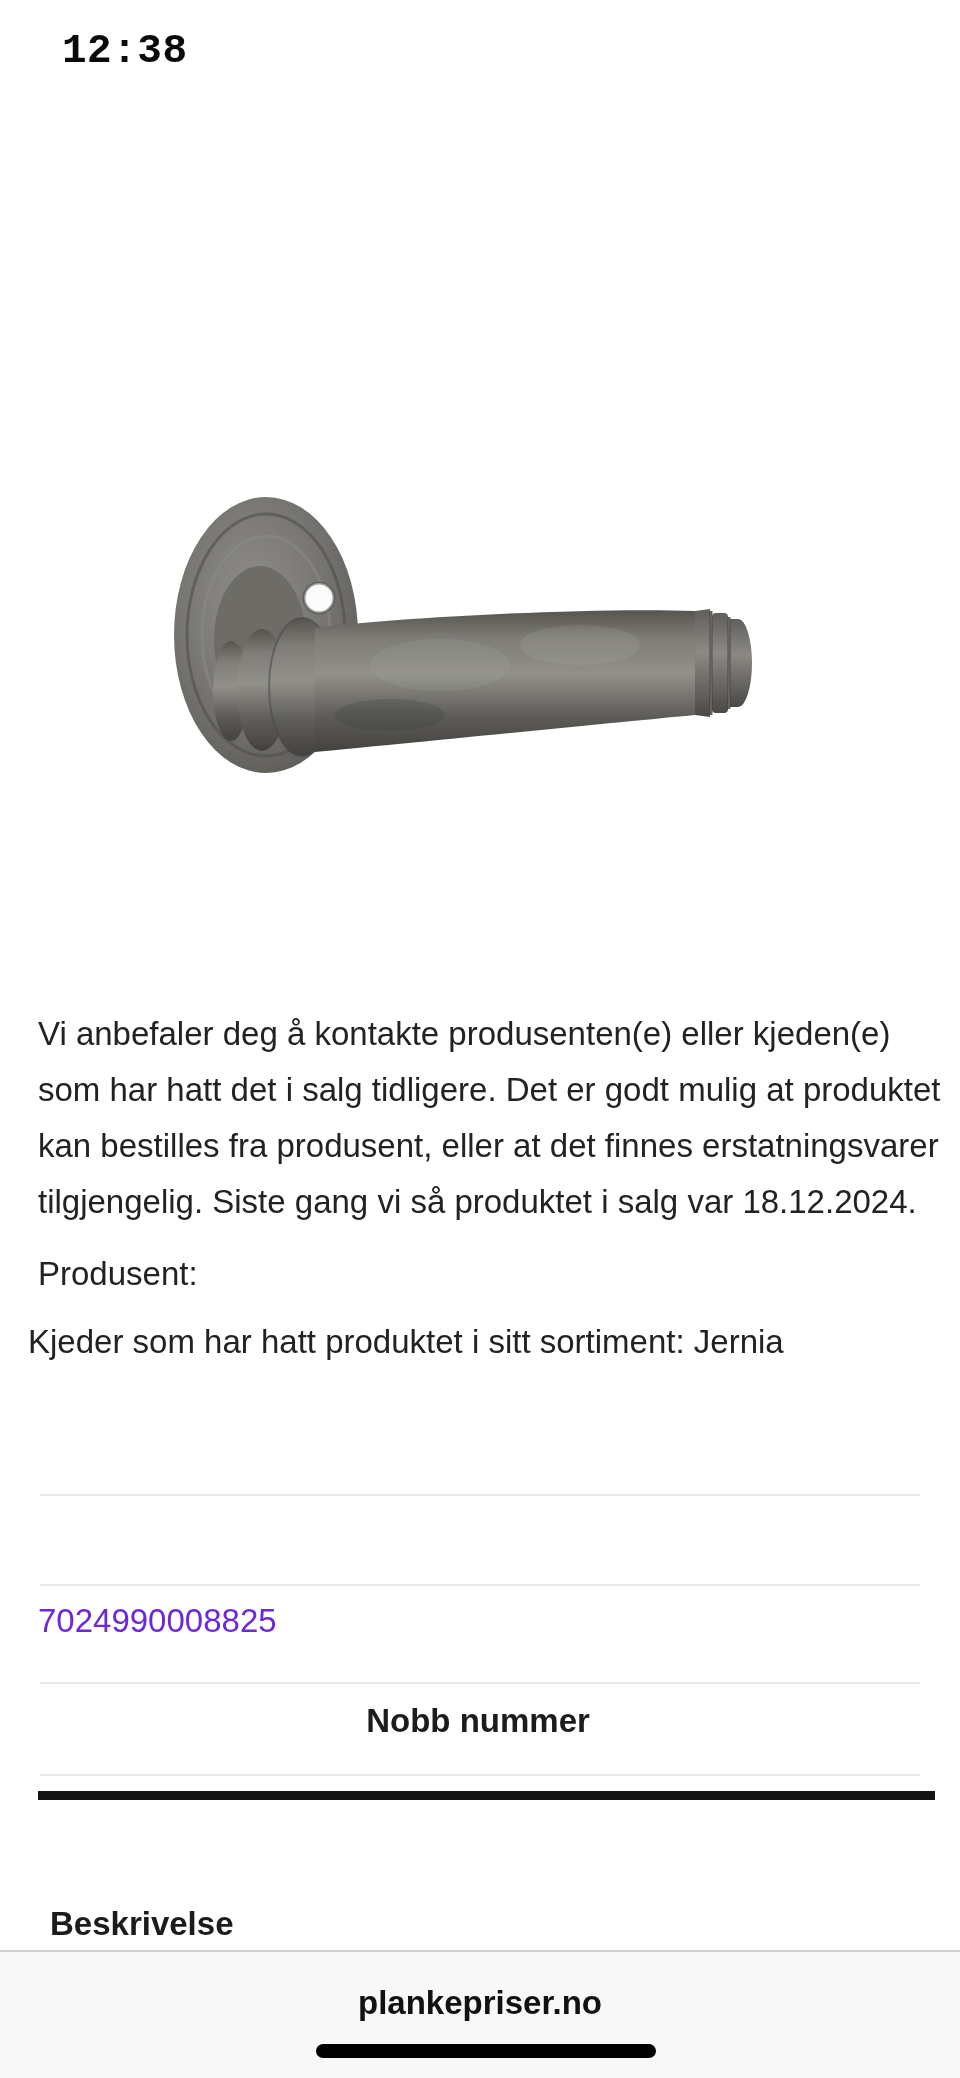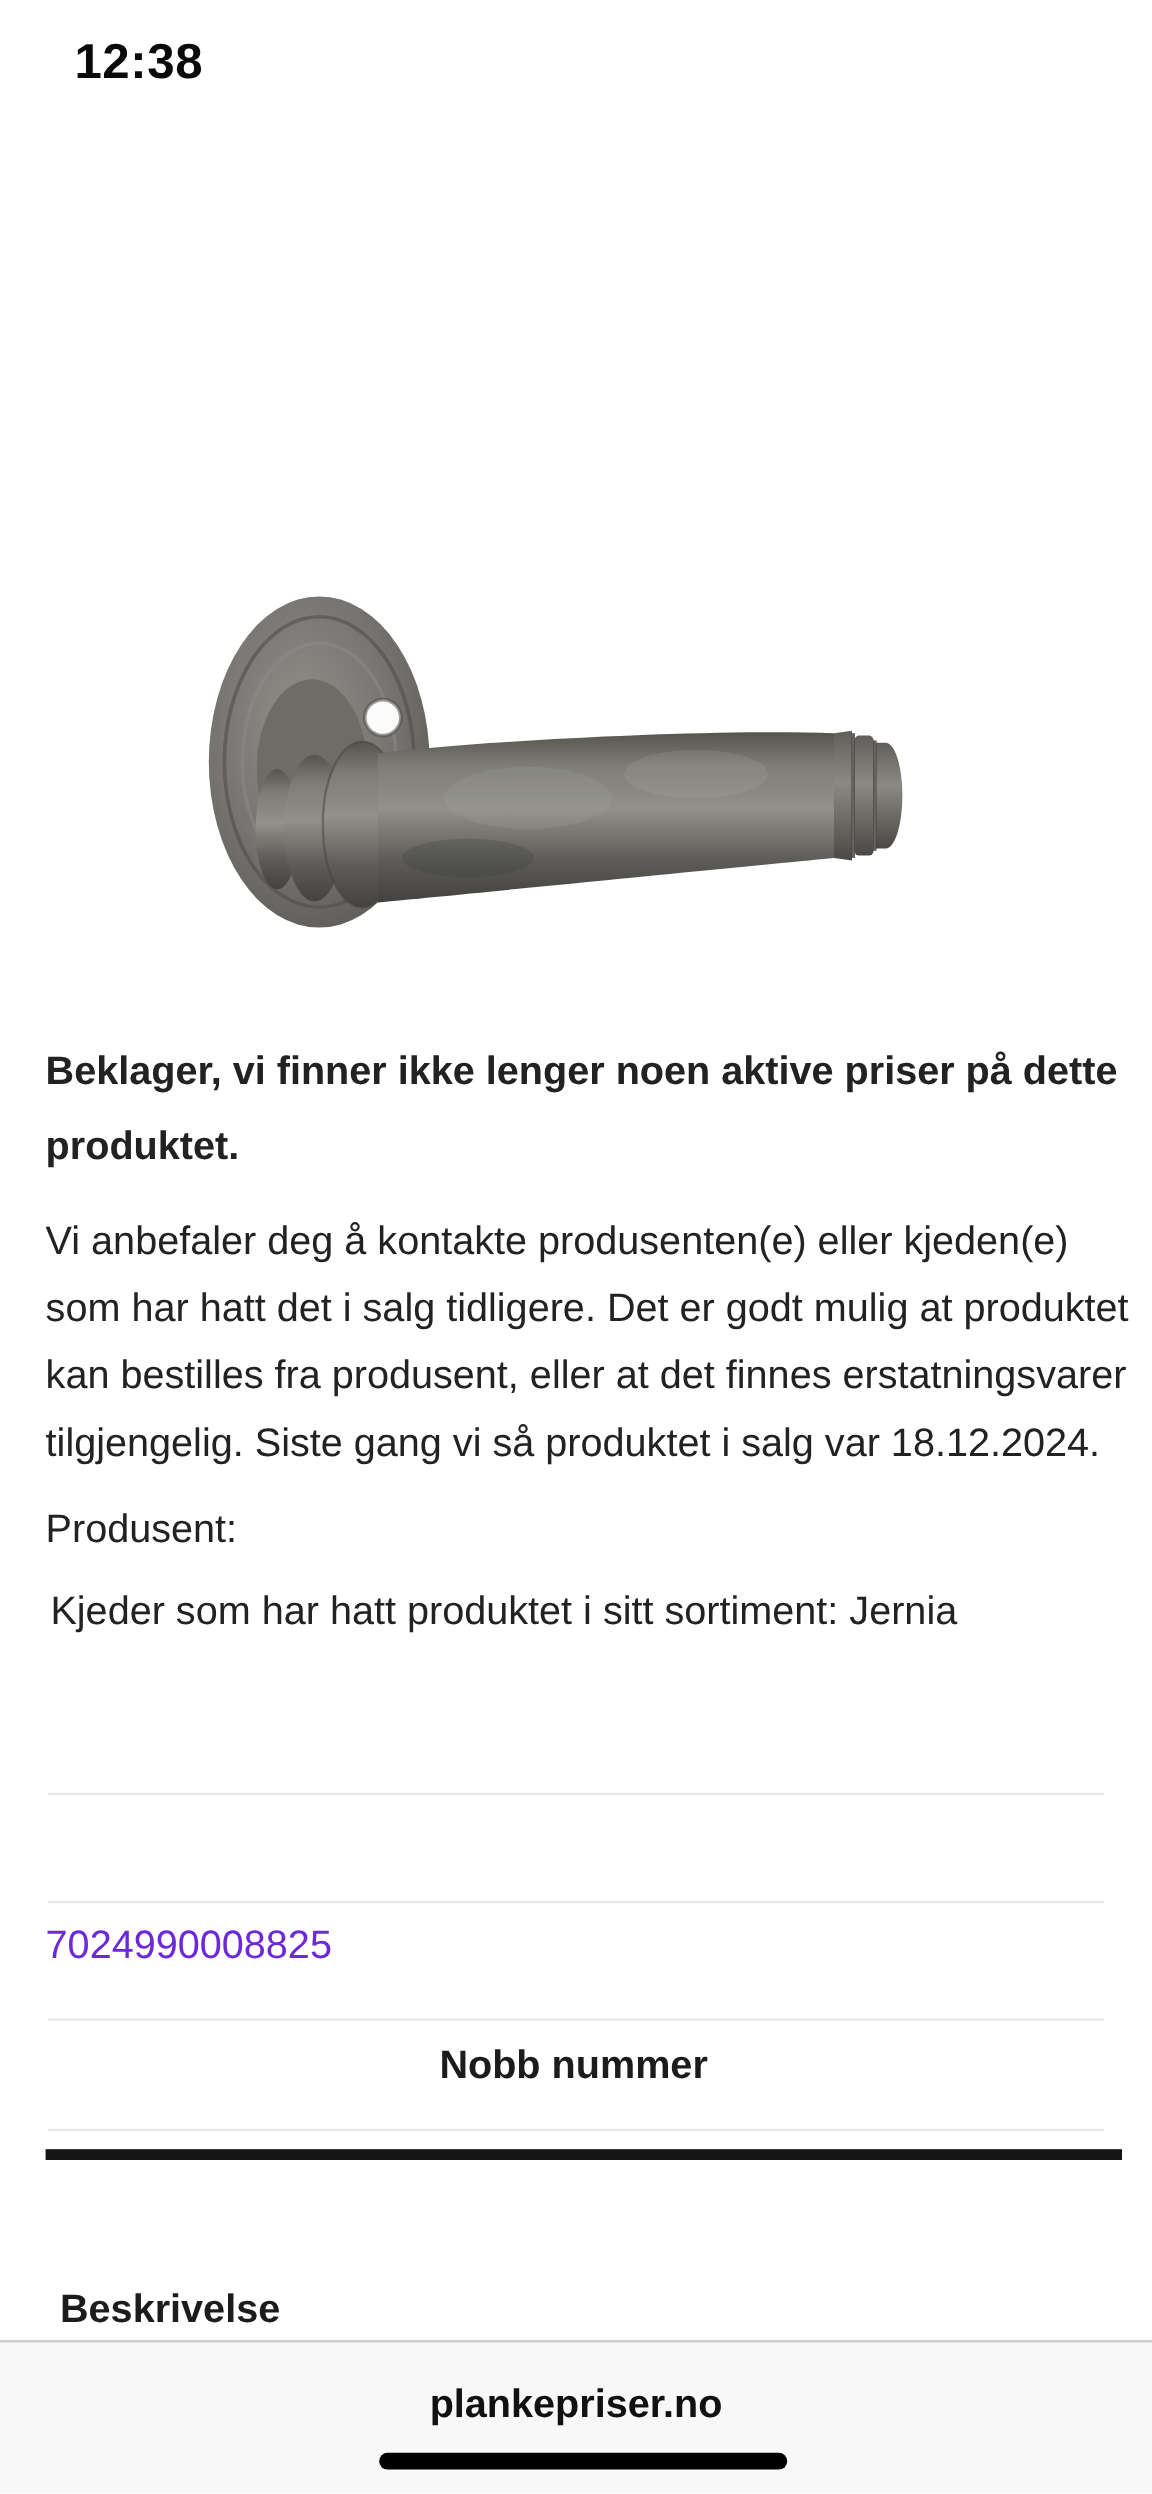--- a/index.html
+++ b/index.html
@@ -2,21 +2,21 @@
 <html lang="no"><head>
 <meta charset="utf-8">
 <style>
   html,body{margin:0;padding:0;background:#ffffff;}
   .screen{
     position:relative;width:960px;height:2078px;overflow:hidden;
     background:#ffffff;color:#222;
     font-family:"Liberation Sans","DejaVu Sans",sans-serif;
   }
   
-  .status-bar{position:absolute;top:0;left:0;width:868px;height:95px;background:#ffffff;z-index:5;}
+  .status-bar{position:absolute;top:0;left:0;width:868px;height:95px;background:#ffffff;z-index:5;font-family:Liberation Mono, monospace;}
   .status-time{position:absolute;top:28px;left:62px;font-size:41px;font-weight:700;color:#0a0a0a;letter-spacing:.5px;}
   .status-icons{position:absolute;top:0;right:0;height:95px;}
   
   .page-title{
     position:absolute;top:84px;left:40px;width:900px;z-index:1;
     font-size:44px;line-height:46px;font-weight:700;color:#2b2b2b;
     white-space:nowrap;
   }
   
   .product-image{position:absolute;left:110px;top:335px;width:660px;height:440px;}
@@ -24,21 +24,21 @@
   .notice-heading{
     position:absolute;left:38px;top:860px;width:900px;
     font-size:33px;line-height:63px;font-weight:700;color:#222;
   }
   .notice-body{
     position:absolute;left:38px;top:1006px;width:912px;
     font-size:33px;line-height:56px;font-weight:400;color:#222;
     white-space:pre-line;
   }
   .producer-line{position:absolute;left:38px;top:1246px;width:912px;font-size:33px;line-height:56px;color:#222;}
-  .chains-line{position:absolute;left:42px;top:1314px;width:912px;font-size:33px;line-height:56px;color:#222;}
+  .chains-line{position:absolute;left:28px;top:1314px;width:912px;font-size:33px;line-height:56px;color:#222;}
   
   .divider{position:absolute;left:40px;width:880px;height:2px;background:#e7e7e7;}
   .d1{top:1494px;} .d2{top:1584px;} .d3{top:1682px;} .d4{top:1774px;}
   .spec-label{position:absolute;left:38px;width:880px;font-size:33px;font-weight:700;color:#1c1c1c;}
   .gtin-label{top:1512px;}
   .spec-value{position:absolute;left:38px;width:880px;font-size:33px;font-weight:400;color:#6d28d9;}
   .gtin-value{top:1602px;}
   .nobb-label{top:1702px;text-align:center;}
   .thick-rule{position:absolute;left:38px;top:1791px;width:897px;height:9px;background:#141414;}
   .desc-label{top:1905px;margin-left:12px;}
@@ -116,21 +116,20 @@
       <ellipse cx="280" cy="380" rx="55" ry="16" fill="#3c3b38" opacity="0.25"></ellipse>
 
       <path d="M 585 276 L 600 274 L 600 382 L 585 380 Z" fill="url(#gCap)"></path>
       <rect x="602" y="278" width="16" height="100" rx="4" fill="url(#gCap)"></rect>
       <path d="M 620 284 L 628 284 A 14 44 0 0 1 628 372 L 620 372 Z" fill="url(#gCap)"></path>
       <line x1="601" y1="276" x2="601" y2="380" stroke="#3e3d3a" stroke-width="3" opacity="0.8"></line>
       <line x1="619" y1="282" x2="619" y2="374" stroke="#3e3d3a" stroke-width="3" opacity="0.8"></line>
     </g>
   </svg>
 
-  <div class="notice-heading">Beklager, vi finner ikke lenger noen aktive priser på dette produktet.</div>
   <div class="notice-body">Vi anbefaler deg å kontakte produsenten(e) eller kjeden(e)
 som har hatt det i salg tidligere. Det er godt mulig at produktet
 kan bestilles fra produsent, eller at det finnes erstatningsvarer
 tilgjengelig. Siste gang vi så produktet i salg var 18.12.2024.</div>
   <div class="producer-line">Produsent:</div>
   <div class="chains-line">Kjeder som har hatt produktet i sitt sortiment: Jernia</div>
 
   <div class="divider d1"></div>
   <div class="divider d2"></div>
   <div class="spec-value gtin-value">7024990008825</div>

